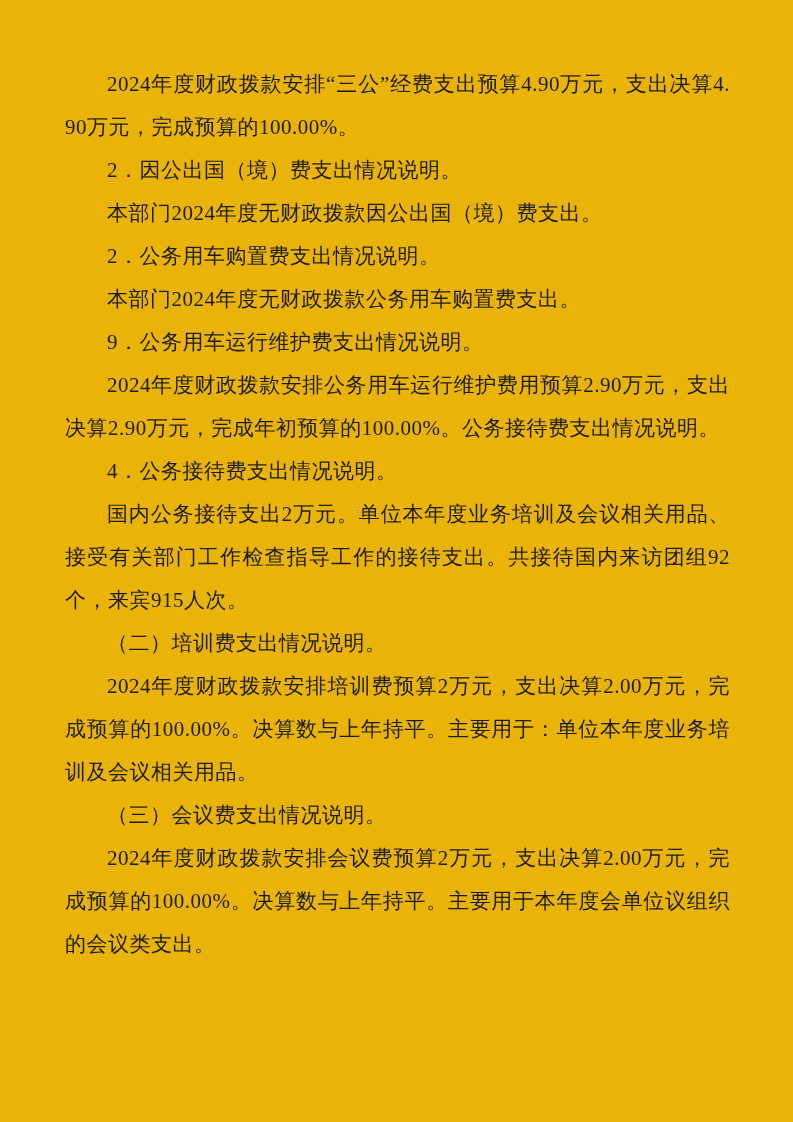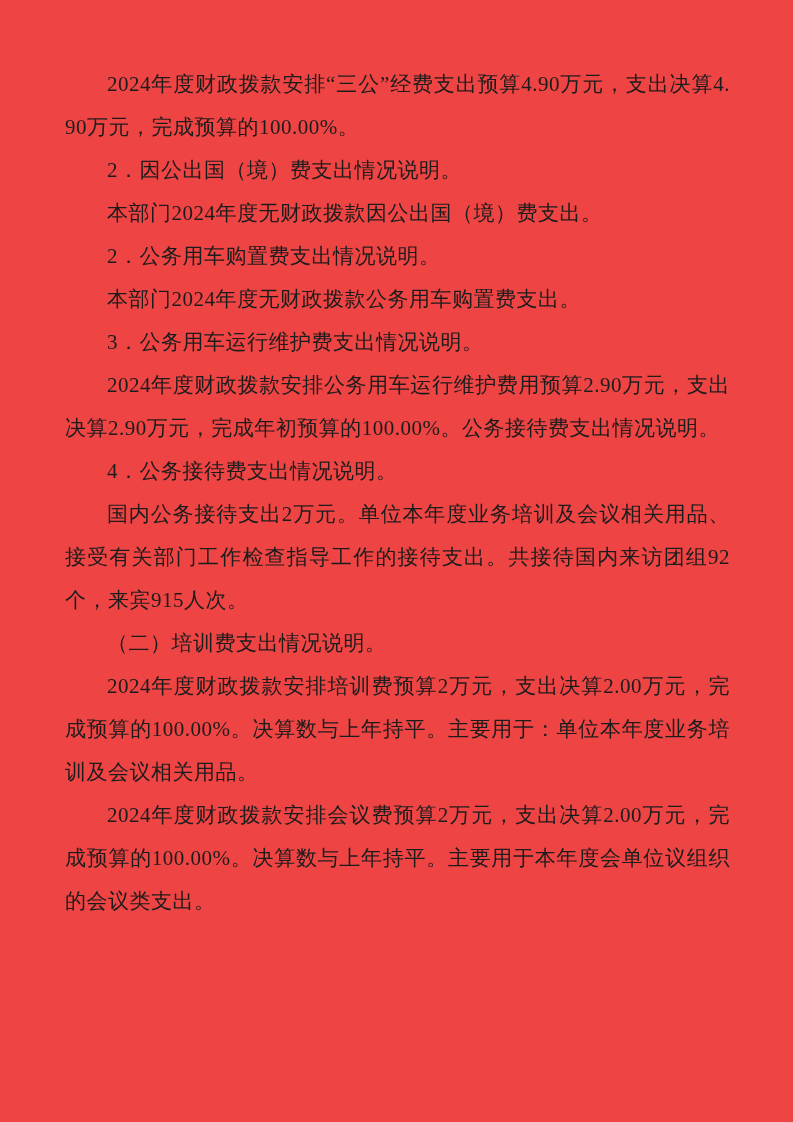--- a/index.html
+++ b/index.html
@@ -11,21 +11,21 @@
     width: 793px;
     height: 1122px;
     overflow: hidden;
     font-family: "Liberation Serif", "DejaVu Serif", serif;
   }
   .doc-page {
     box-sizing: border-box;
     width: 793px;
     height: 1122px;
     padding: 63px 63px 0 65px;
-    background: #ef4444;
+    background: #eab308;
     color: #1c1c1c;
   }
   .doc-body {
     font-size: 21px;
     line-height: 43px;
     letter-spacing: 0.5px;
   }
   .doc-body p {
     margin: 0;
     padding: 0;
@@ -38,21 +38,22 @@
 </head>
 <body>
 
 <div class="doc-page">
   <div class="doc-body">
     <p>2024年度财政拨款安排“三公”经费支出预算4.90万元，支出决算4.90万元，完成预算的100.00%。</p>
     <p>2．因公出国（境）费支出情况说明。</p>
     <p>本部门2024年度无财政拨款因公出国（境）费支出。</p>
     <p>2．公务用车购置费支出情况说明。</p>
     <p>本部门2024年度无财政拨款公务用车购置费支出。</p>
-    <p>3．公务用车运行维护费支出情况说明。</p>
+    <p>9．公务用车运行维护费支出情况说明。</p>
     <p>2024年度财政拨款安排公务用车运行维护费用预算2.90万元，支出决算2.90万元，完成年初预算的100.00%。公务接待费支出情况说明。</p>
     <p>4．公务接待费支出情况说明。</p>
     <p>国内公务接待支出2万元。单位本年度业务培训及会议相关用品、接受有关部门工作检查指导工作的接待支出。共接待国内来访团组92个，来宾915人次。</p>
     <p>（二）培训费支出情况说明。</p>
     <p>2024年度财政拨款安排培训费预算2万元，支出决算2.00万元，完成预算的100.00%。决算数与上年持平。主要用于：单位本年度业务培训及会议相关用品。</p>
+    <p>（三）会议费支出情况说明。</p>
     <p>2024年度财政拨款安排会议费预算2万元，支出决算2.00万元，完成预算的100.00%。决算数与上年持平。主要用于本年度会单位议组织的会议类支出。</p>
   </div>
 </div>
 
 </body></html>

